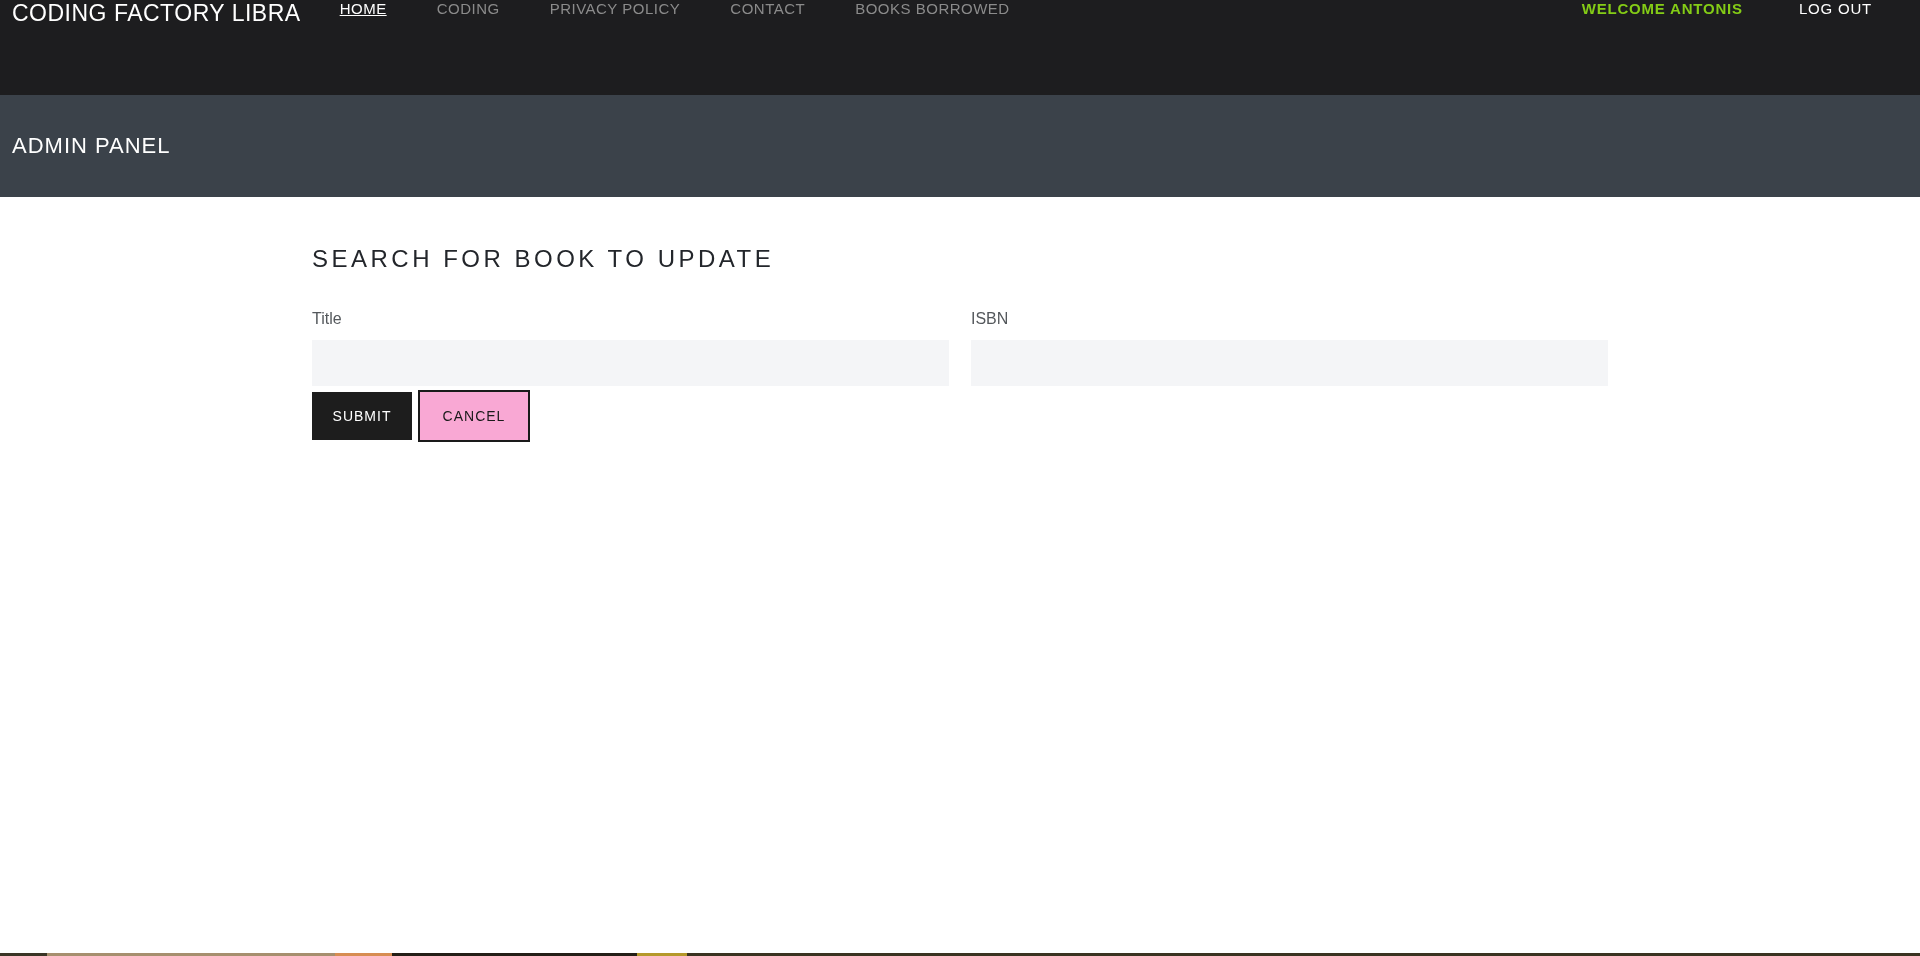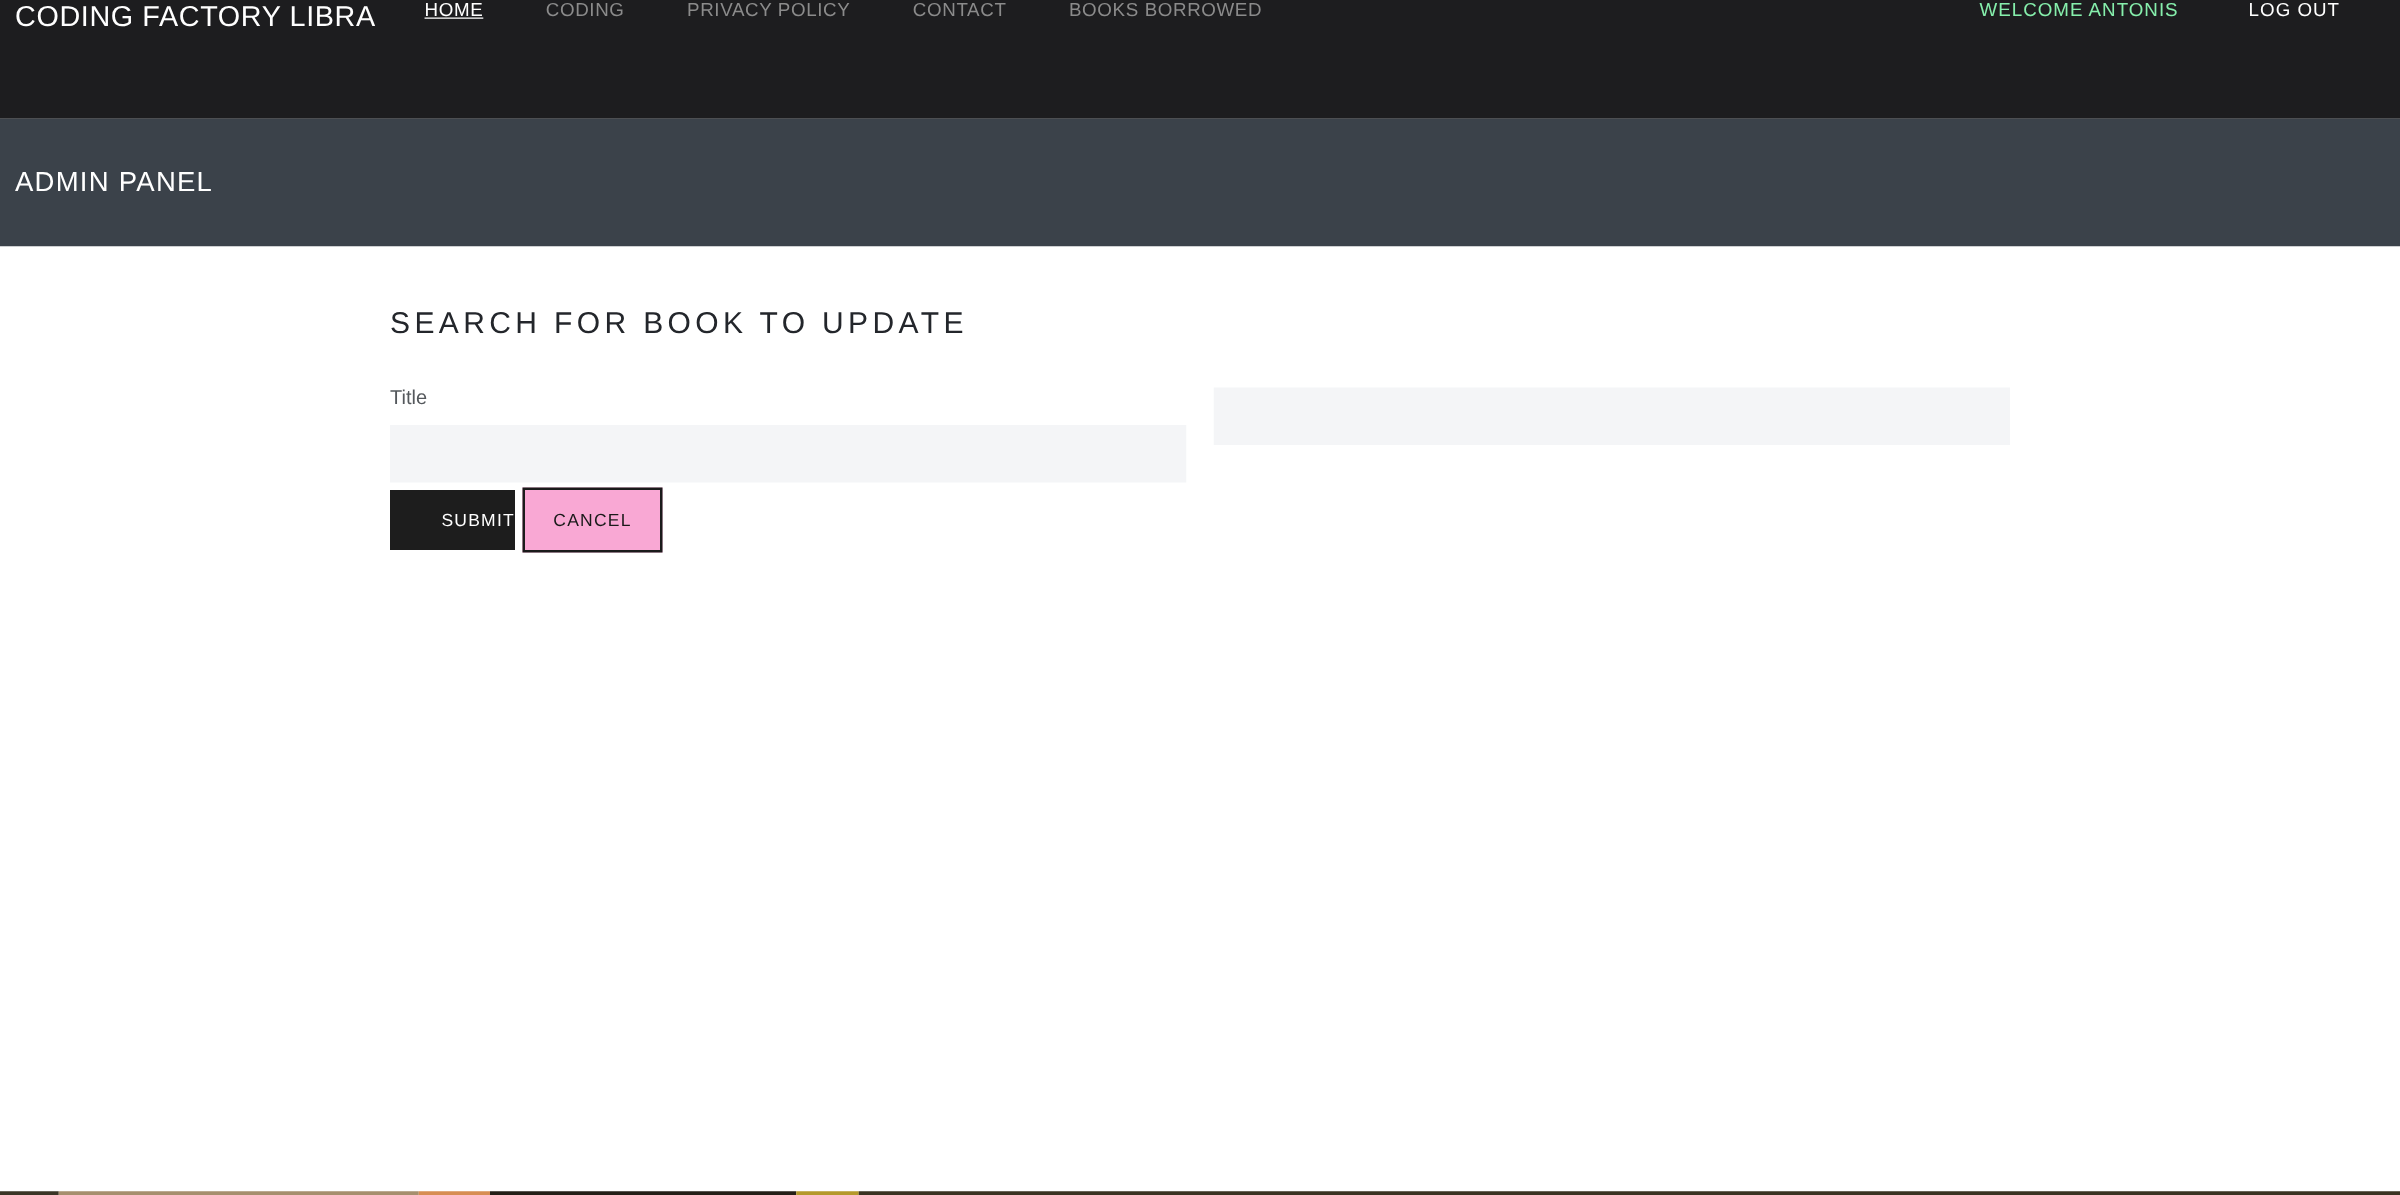--- a/index.html
+++ b/index.html
@@ -52,23 +52,23 @@
     white-space:nowrap;
     cursor:pointer;
   }
   .top-link.active{color:#ffffff;text-decoration:underline;}
   .top-right{
     margin-left:auto;
     display:flex;
     align-items:center;
   }
   .welcome-text{
-    color:#86efac;
-    font-size:15px;
-    font-weight:400;
+    color:#84cc16;
+    font-size:15px;
+    font-weight:700;
     letter-spacing:0.8px;
     white-space:nowrap;
   }
   .logout-link{
     color:#ffffff;
     font-size:15px;
     font-weight:500;
     letter-spacing:0.8px;
     margin-left:56px;
     text-decoration:none;
@@ -160,21 +160,20 @@
     font-size:14px;
     letter-spacing:1px;
     cursor:pointer;
   }
   .btn-submit{
     width:100px;
     height:48px;
     background:var(--submit-bg,#1d1d1d);
     color:#ffffff;
     border:none;
-    text-align:right;
   }
   .btn-cancel{
     width:112px;
     height:52px;
     background:#f9a8d4;
     color:var(--button-border,#1a1a1a);
     border:2px solid var(--button-border,#1a1a1a);
     margin-left:6px;
   }
 
@@ -212,20 +211,21 @@
 
 <main class="main">
   <h1 class="page-title">SEARCH FOR BOOK TO UPDATE</h1>
   <form>
     <div class="form-row">
       <div class="form-col">
         <label class="field-label">Title</label>
         <input class="text-input" type="text" value="" style="">
       </div>
       <div class="form-col">
+        <label class="field-label">ISBN</label>
         <input class="text-input" type="text" value="" style="">
       </div>
     </div>
     <div class="btn-row">
       <button type="submit" class="btn btn-submit">SUBMIT</button>
       <button type="button" class="btn btn-cancel">CANCEL</button>
     </div>
   </form>
 </main>
 

